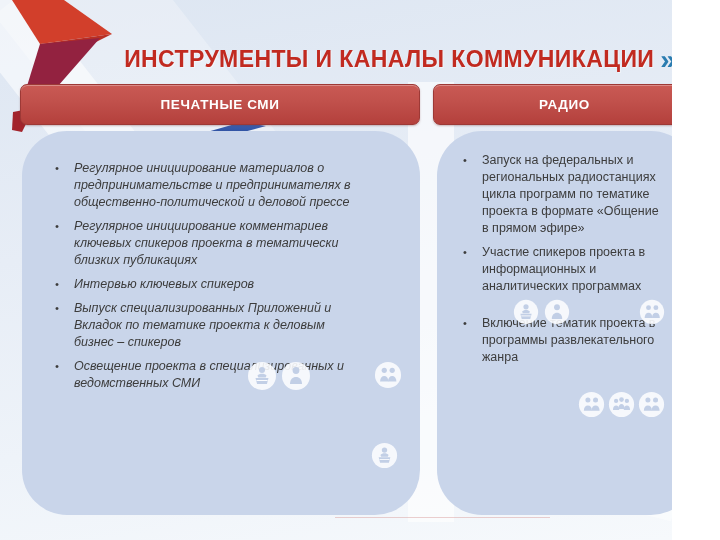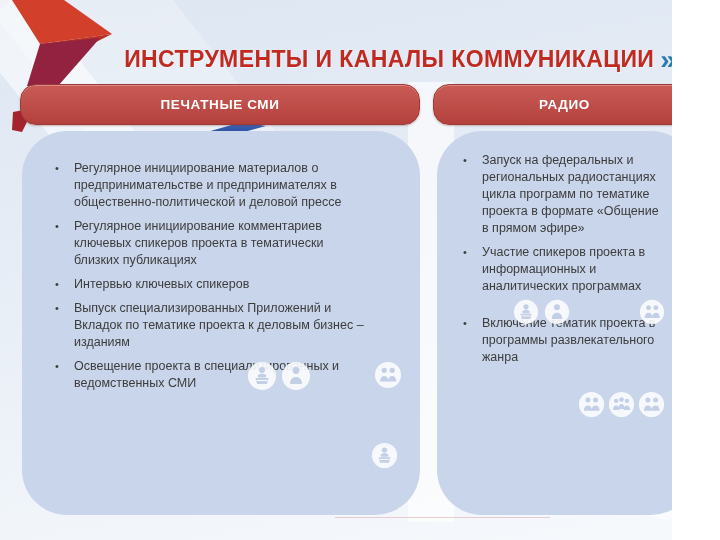--- a/index.html
+++ b/index.html
@@ -13,36 +13,36 @@
   .ribbon.r2{left:120px;top:-80px;width:150px;height:460px;transform:rotate(-38deg);background:rgba(255,255,255,.28);}
   .ribbon.r3{left:660px;top:40px;width:70px;height:480px;transform:rotate(14deg);background:rgba(255,255,255,.45);}
   .gap-band{position:absolute;left:408px;top:82px;width:46px;height:440px;background:rgba(255,255,255,.6);z-index:1;}
   .deco-svg{position:absolute;left:0;top:0;z-index:2;}
   .blue-wedge{position:absolute;left:180px;top:116px;z-index:2;}
   
   .title-row{position:absolute;left:88px;top:44px;width:624px;text-align:center;z-index:4;white-space:nowrap;}
   .title-text{font-size:23px;font-weight:bold;color:#c12a20;letter-spacing:.4px;text-shadow:1px 1px 0 rgba(255,255,255,.45);}
   .title-chevron{font-size:28px;font-weight:bold;color:#2a7cb0;margin-left:6px;vertical-align:-2px;}
   
-  .col-header{position:absolute;top:84px;height:41px;z-index:5;border-radius:16px;
+  .col-header{position:absolute;top:84px;height:41px;z-index:5;border-radius:7px;
     background:linear-gradient(180deg,#ca5a54 0%,#c0504b 45%,#b4403c 100%);
     border:1px solid #9d3936;box-shadow:inset 0 1px 0 rgba(255,255,255,.3),0 1px 2px rgba(120,60,60,.35);
     display:flex;align-items:center;justify-content:center;box-sizing:border-box;}
   .col-header span{color:#ffffff;font-weight:bold;font-size:13.5px;letter-spacing:.6px;}
   .hdr-left{left:20px;width:400px;}
   .hdr-right{left:433px;width:263px;}
   
   .panel{position:absolute;top:131px;height:384px;background:#c9d5ea;border-radius:45px;z-index:3;}
   .panel-left{left:22px;width:398px;}
   .panel-right{left:437px;width:259px;}
   
   ul.bullets{margin:0;padding:0;list-style:none;position:absolute;z-index:4;}
   ul.bullets li{position:relative;padding-left:22px;font-size:12.5px;line-height:17px;color:#3c3c3c;margin-bottom:7px;}
   ul.bullets li::before{content:"•";position:absolute;left:3px;top:0;font-size:11px;color:#3c3c3c;}
-  .bullets-left{left:52px;top:160px;width:312px;}
+  .bullets-left{left:52px;top:160px;width:312px;font-style:italic;}
   .bullets-left li:last-child{}
   .bullets-right{left:460px;top:152px;width:202px;}
   .bullets-right li{width:182px;}
   .bullets-right li:last-child{margin-top:20px;}
   
   .wicon{position:absolute;z-index:6;pointer-events:none;}
   .wicon svg{display:block;}
   
   .page-num{position:absolute;left:655px;top:504px;width:30px;text-align:right;
     font-size:11.5px;color:#8d929b;z-index:4;}
@@ -86,21 +86,21 @@
     <span>РАДИО</span>
   </div>
 
   <div class="panel panel-left"></div>
   <div class="panel panel-right"></div>
 
   <ul class="bullets bullets-left">
     <li>Регулярное инициирование материалов о предпринимательстве и предпринимателях в общественно-политической и деловой прессе</li>
     <li>Регулярное инициирование комментариев ключевых спикеров проекта в тематически близких публикациях</li>
     <li>Интервью ключевых спикеров</li>
-    <li>Выпуск специализированных  Приложений и Вкладок по тематике проекта к деловым бизнес – изданиям</li>
+    <li>Выпуск специализированных  Приложений и Вкладок по тематике проекта к деловым бизнес – спикеров</li>
     <li>Освещение проекта в специализированных и ведомственных СМИ</li>
   </ul>
 
   <ul class="bullets bullets-right">
     <li>Запуск на федеральных и региональных радиостанциях цикла программ по тематике проекта в формате «Общение в прямом эфире»</li>
     <li>Участие спикеров проекта в информационных и аналитических программах</li>
     <li>Включение тематик проекта в программы развлекательного жанра</li>
   </ul>
 
   <div class="wicon" style="left:247px;top:361px;">

